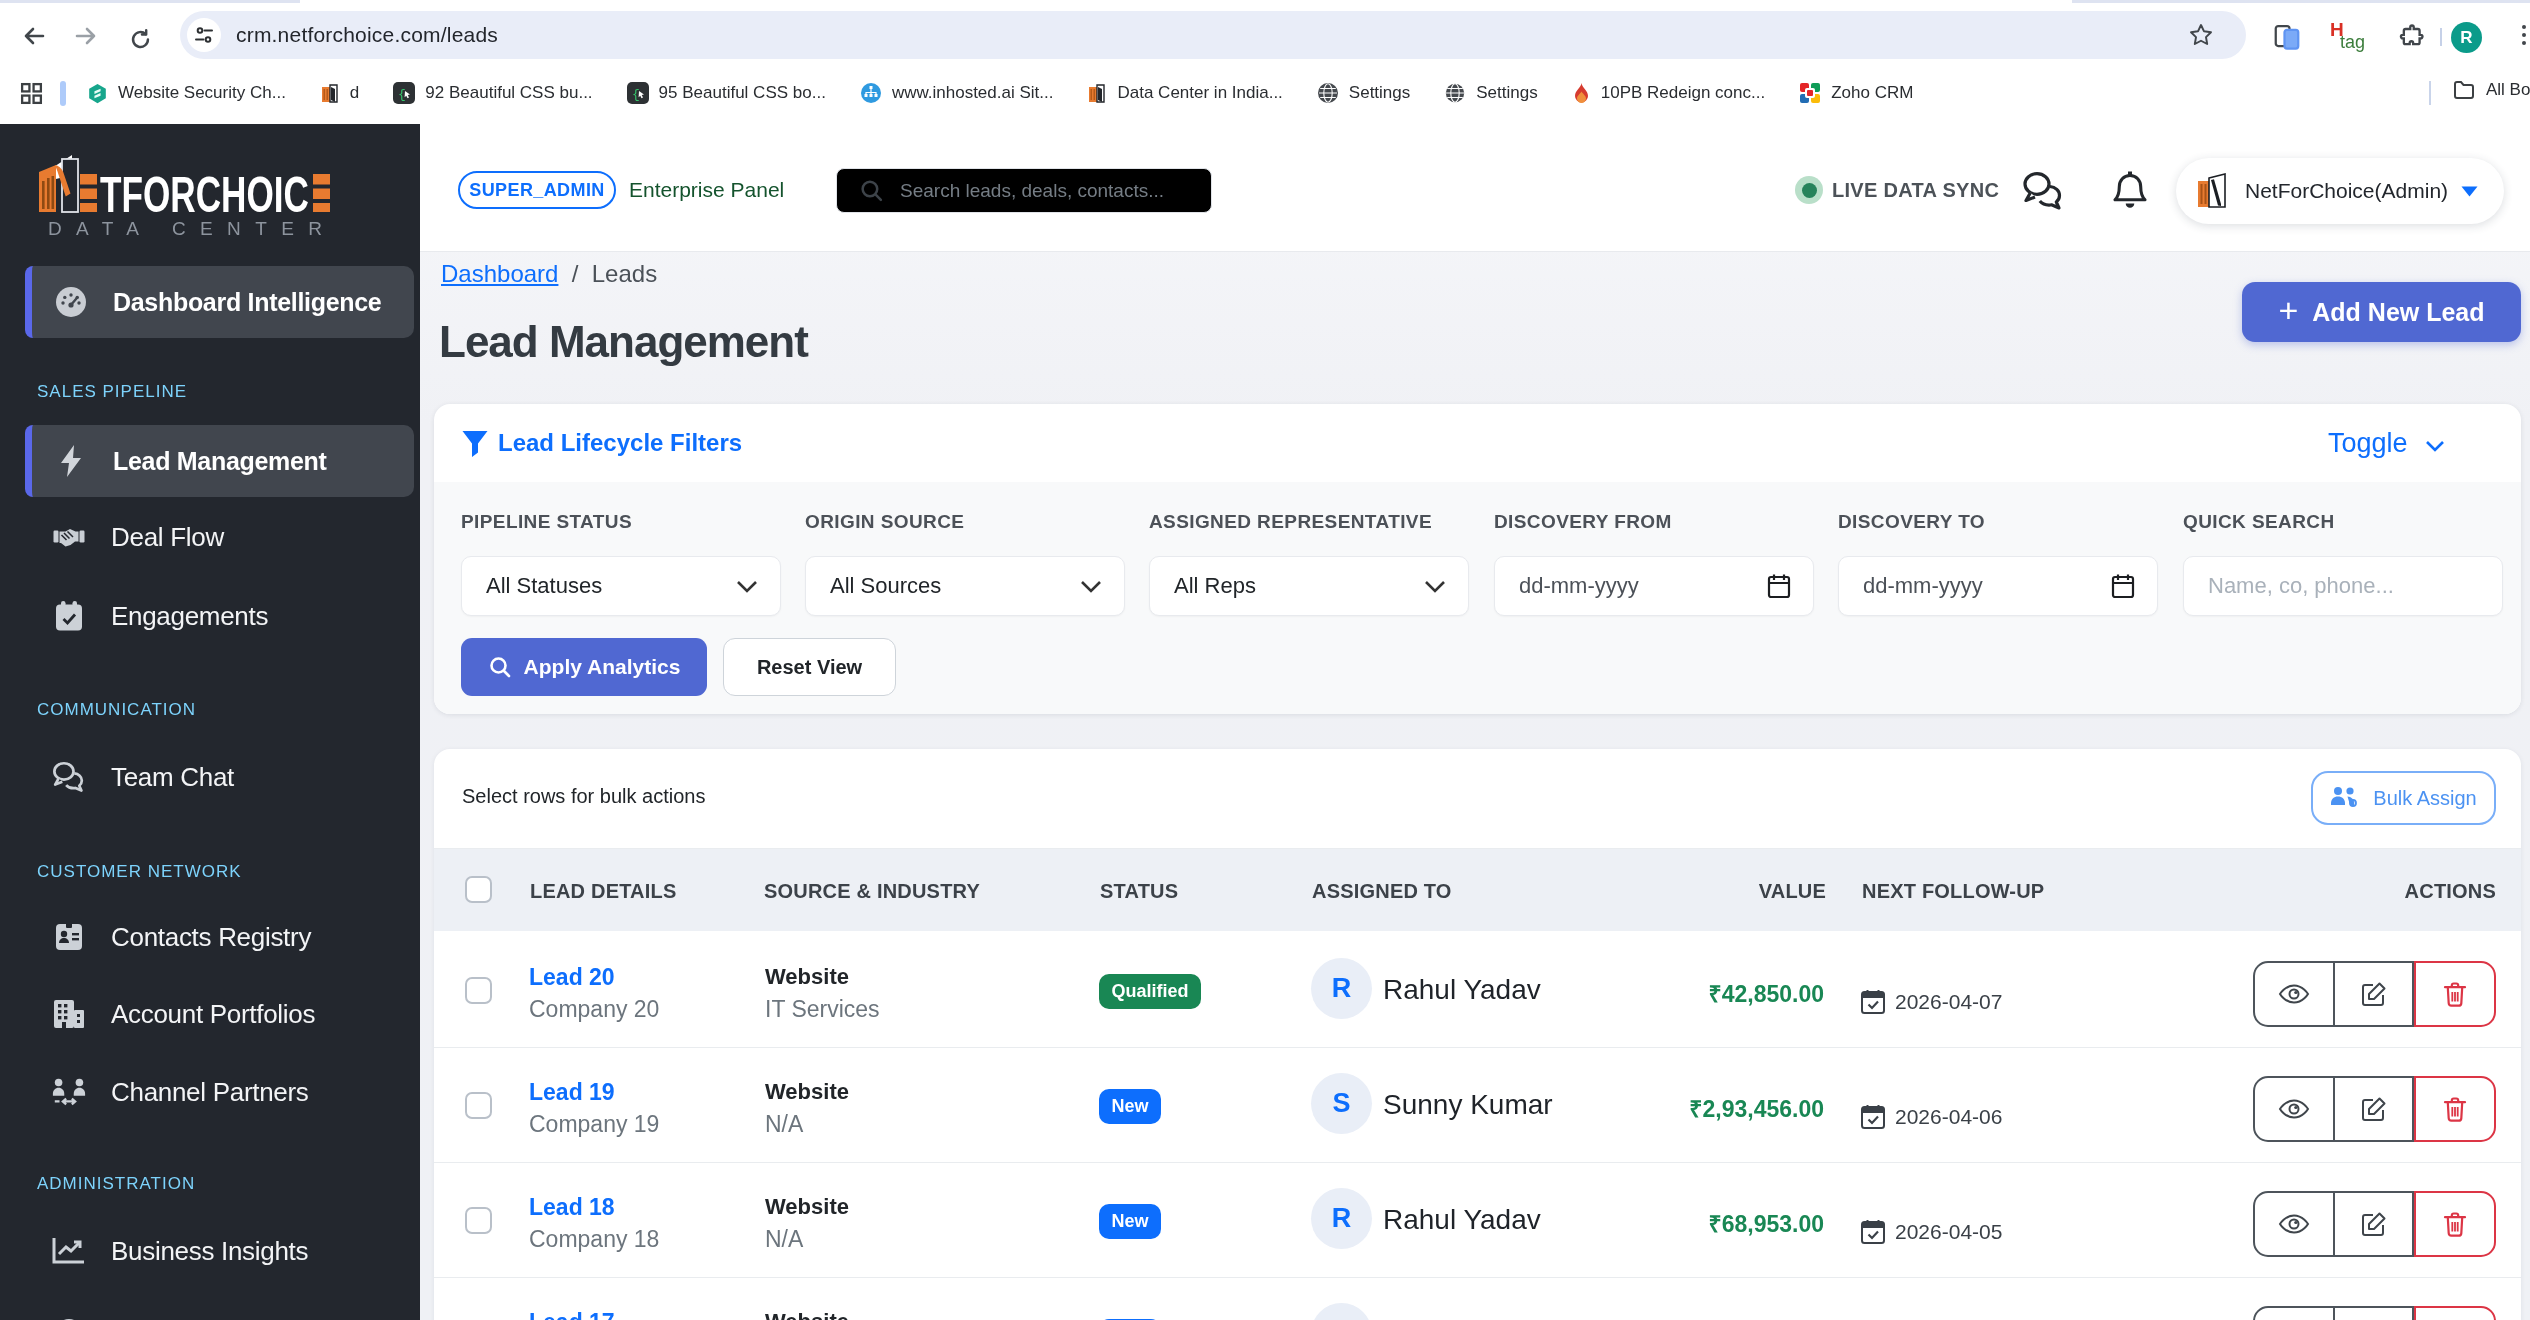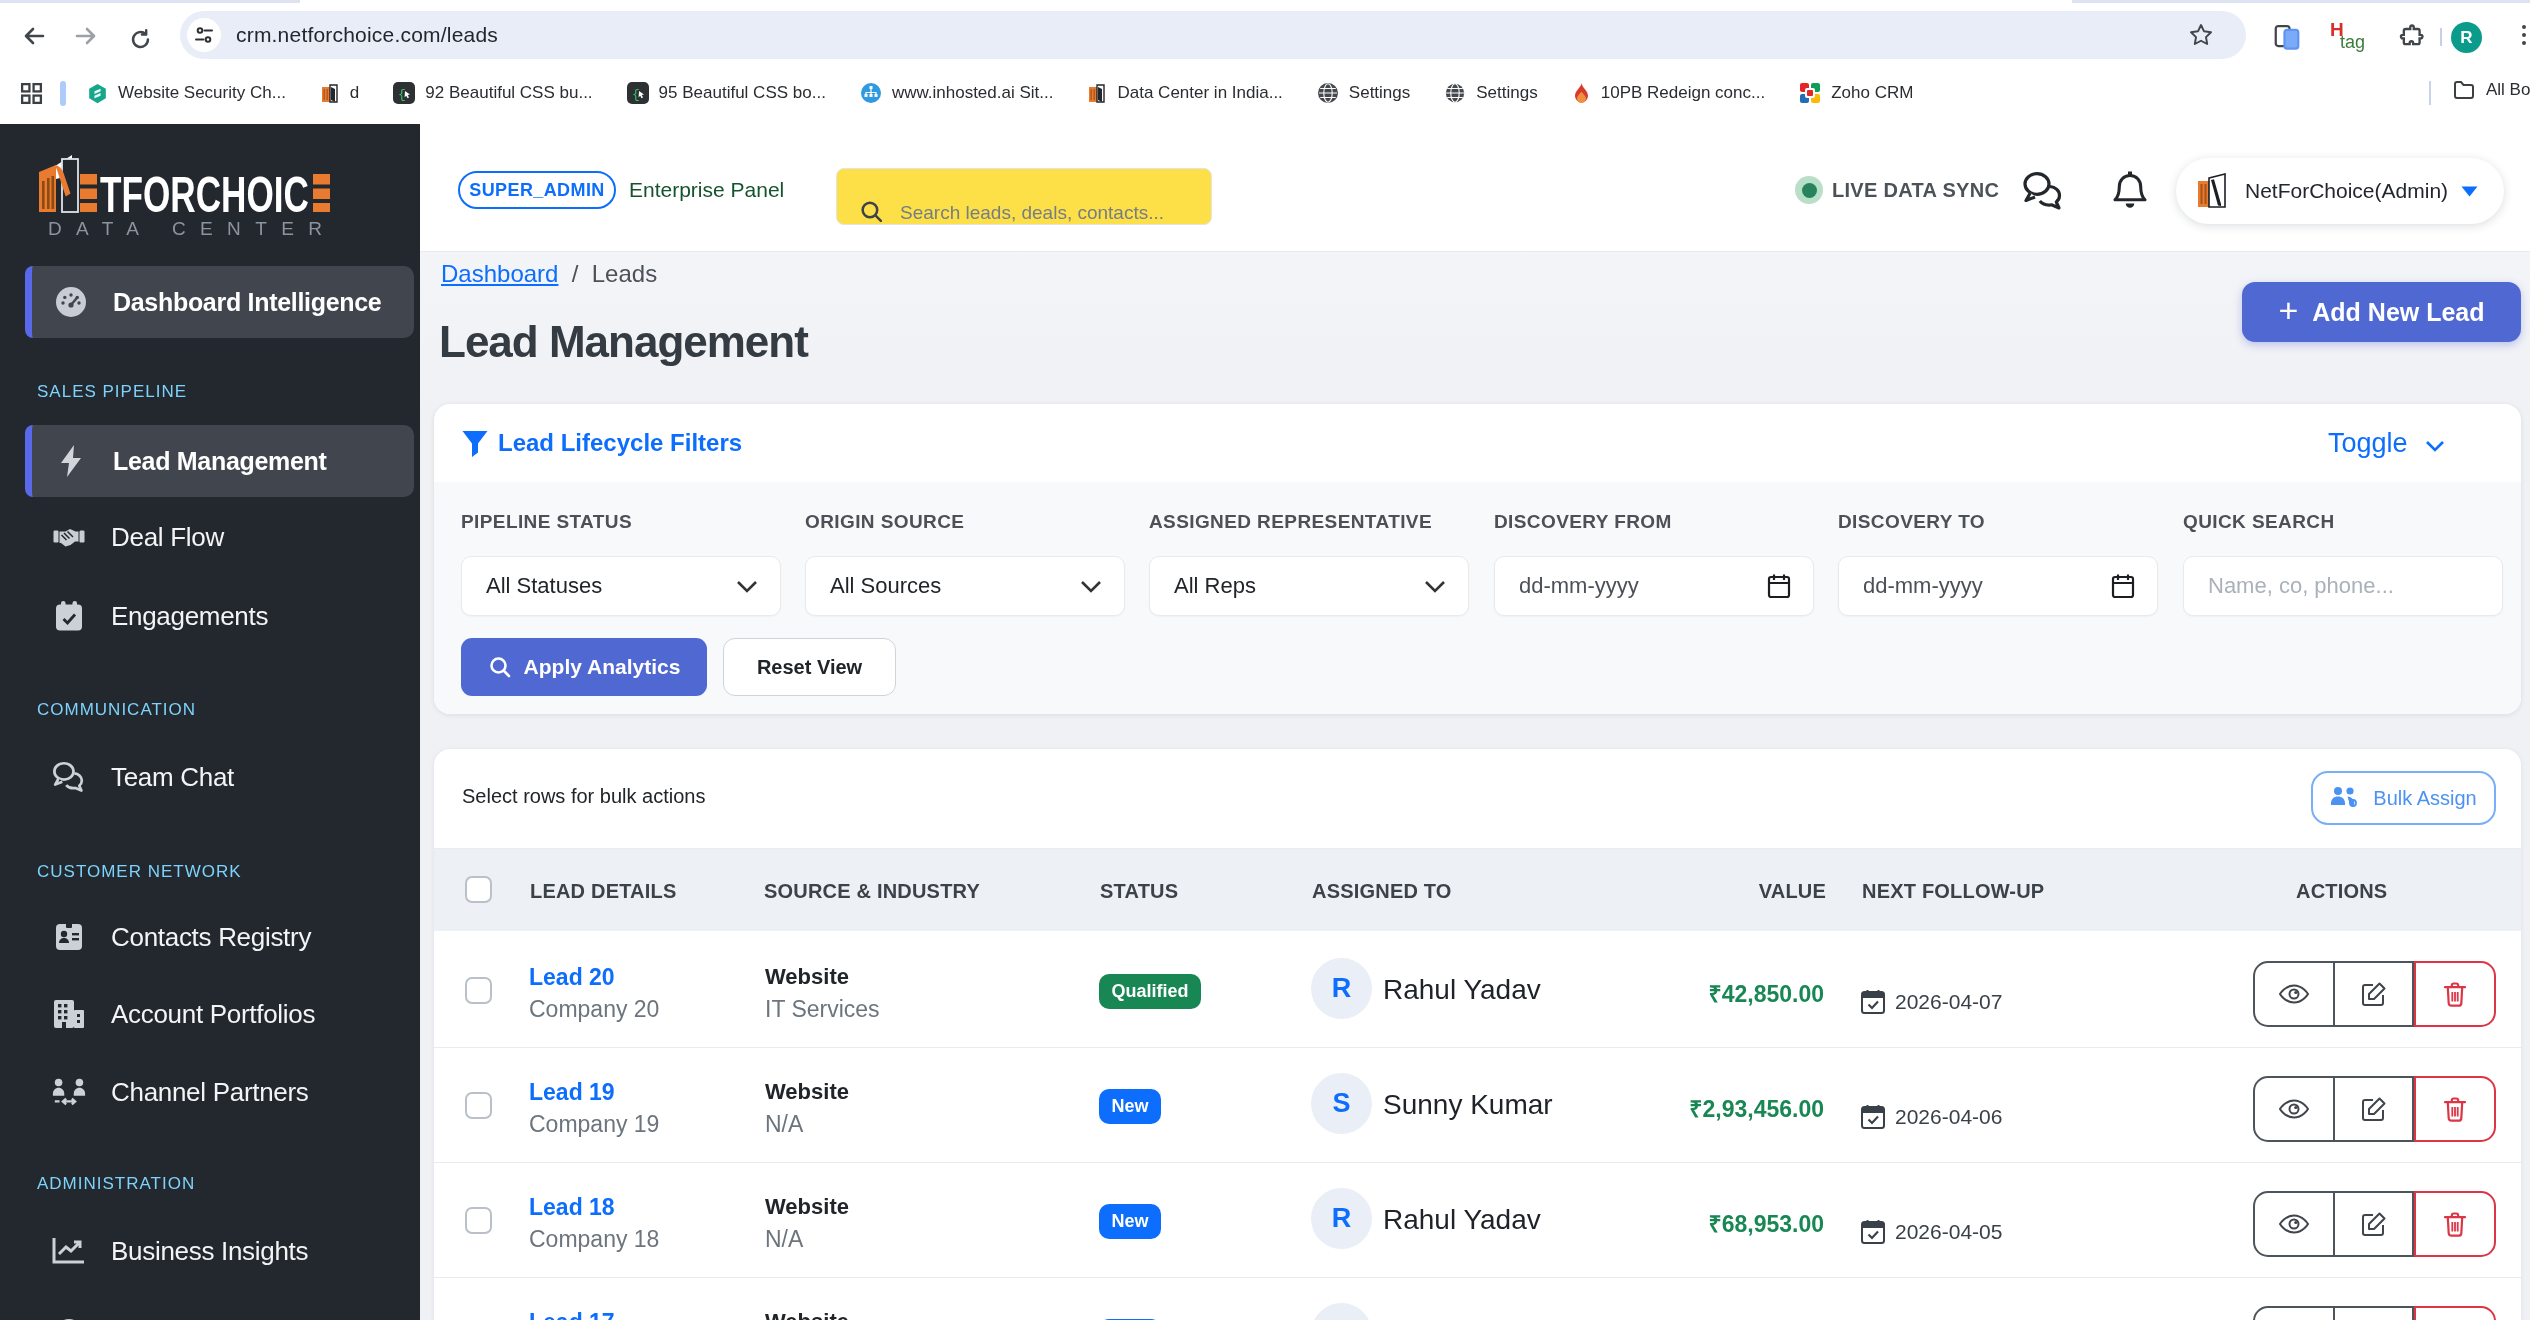--- a/index.html
+++ b/index.html
@@ -24,21 +24,21 @@
 .sitem{position:absolute;left:25px;width:389px;height:72px;border-radius:10px;display:flex;align-items:center;color:#fff}
 .sitem .ic{width:36px;display:flex;justify-content:center;margin-left:26px}
 .sitem .txt{margin-left:24px;font-size:25px;font-weight:700;letter-spacing:-0.3px;white-space:nowrap}
 .sitem.plain .txt{font-weight:400;font-size:26px;color:#f3f4f6}
 .sitem.active{background:#41464e;border-left:7px solid #5a68ea;border-top-left-radius:8px;border-bottom-left-radius:8px}
 .sitem.active .ic{margin-left:21px}
 .slabel{position:absolute;left:37px;font-size:17px;font-weight:400;color:#7dd3fc;letter-spacing:1px}
 
 .pill-super{position:absolute;left:38px;top:47px;width:158px;height:38px;border:2px solid #0d6efd;border-radius:19px;color:#0d6efd;font-weight:700;font-size:18px;display:flex;align-items:center;justify-content:center;letter-spacing:0.4px}
 .ent{position:absolute;left:209px;top:47px;height:38px;line-height:38px;color:#14532d;font-size:21px}
-.hsearch{position:absolute;left:416px;top:44px;width:376px;height:57px;background:#fde047;border:1px solid #e0e3e8;border-radius:8px;display:flex;align-items:flex-end}
+.hsearch{position:absolute;left:416px;top:44px;width:376px;height:45px;background:#000000;border:1px solid #e0e3e8;border-radius:8px;display:flex;align-items:center}
 .hsearch .ph{color:#757d85;font-size:19px;margin-left:16px;white-space:nowrap}
 .syncdot{position:absolute;left:1375px;top:52px;width:28px;height:28px;border-radius:50%;background:#b9dfc9;display:flex;align-items:center;justify-content:center}
 .syncdot i{width:15px;height:15px;border-radius:50%;background:#27835b;display:block}
 .synctxt{position:absolute;left:1412px;top:52px;height:28px;line-height:28px;font-size:20px;font-weight:700;color:#4c5258;letter-spacing:0.3px}
 .userpill{position:absolute;left:1756px;top:34px;width:328px;height:66px;background:#fff;border-radius:33px;box-shadow:0 2px 10px rgba(40,50,70,.16);display:flex;align-items:center}
 .userpill .nm{font-size:21px;font-weight:400;color:#23272d;margin-left:18px}
 
 .crumb{position:absolute;left:21px;top:136px;font-size:24px;color:#4b5158}
 .crumb a{color:#0d6efd;text-decoration:underline}
 .pagetitle{position:absolute;left:19px;top:193px;font-size:44px;font-weight:700;color:#343b42;letter-spacing:-1px}
@@ -500,21 +500,21 @@
         </svg>
       Bulk Assign</div>
     <div class="thead">
       <div class="cbx" style="top:27px"></div>
       <div class="abs" style="left:96px">LEAD DETAILS</div>
       <div class="abs" style="left:330px">SOURCE &amp; INDUSTRY</div>
       <div class="abs" style="left:666px">STATUS</div>
       <div class="abs" style="left:878px">ASSIGNED TO</div>
       <div class="abs" style="left:1192px;width:200px;text-align:right">VALUE</div>
       <div class="abs" style="left:1428px">NEXT FOLLOW-UP</div>
-      <div class="abs" style="left:1862px;width:200px;text-align:left">ACTIONS</div>
+      <div class="abs" style="left:1862px;width:200px;text-align:right">ACTIONS</div>
     </div>
     <div class="trow" style="top:184px">
       <div class="cbx" style="top:44px"></div>
       <div class="lead-a" style="top:31px">Lead 20</div>
       <div class="lead-b" style="top:63px">Company 20</div>
       <div class="src-a" style="top:31px">Website</div>
       <div class="src-b" style="top:63px">IT Services</div>
       <div class="badge bg-g" style="top:41px">Qualified</div>
       <div class="avatar" style="top:25px">R</div>
       <div class="aname" style="top:41px">Rahul Yadav</div>

